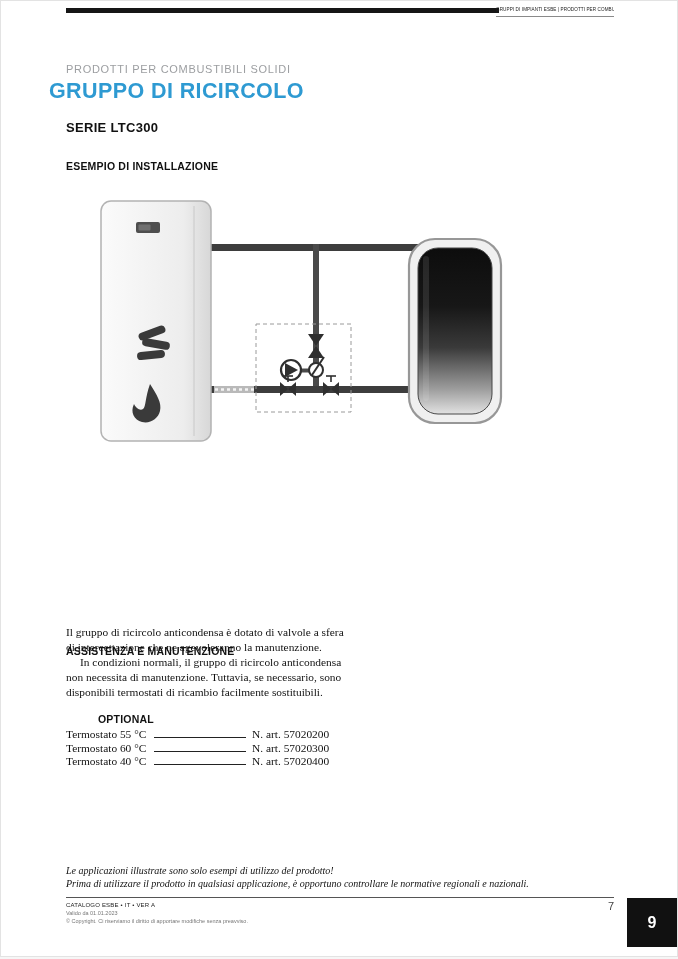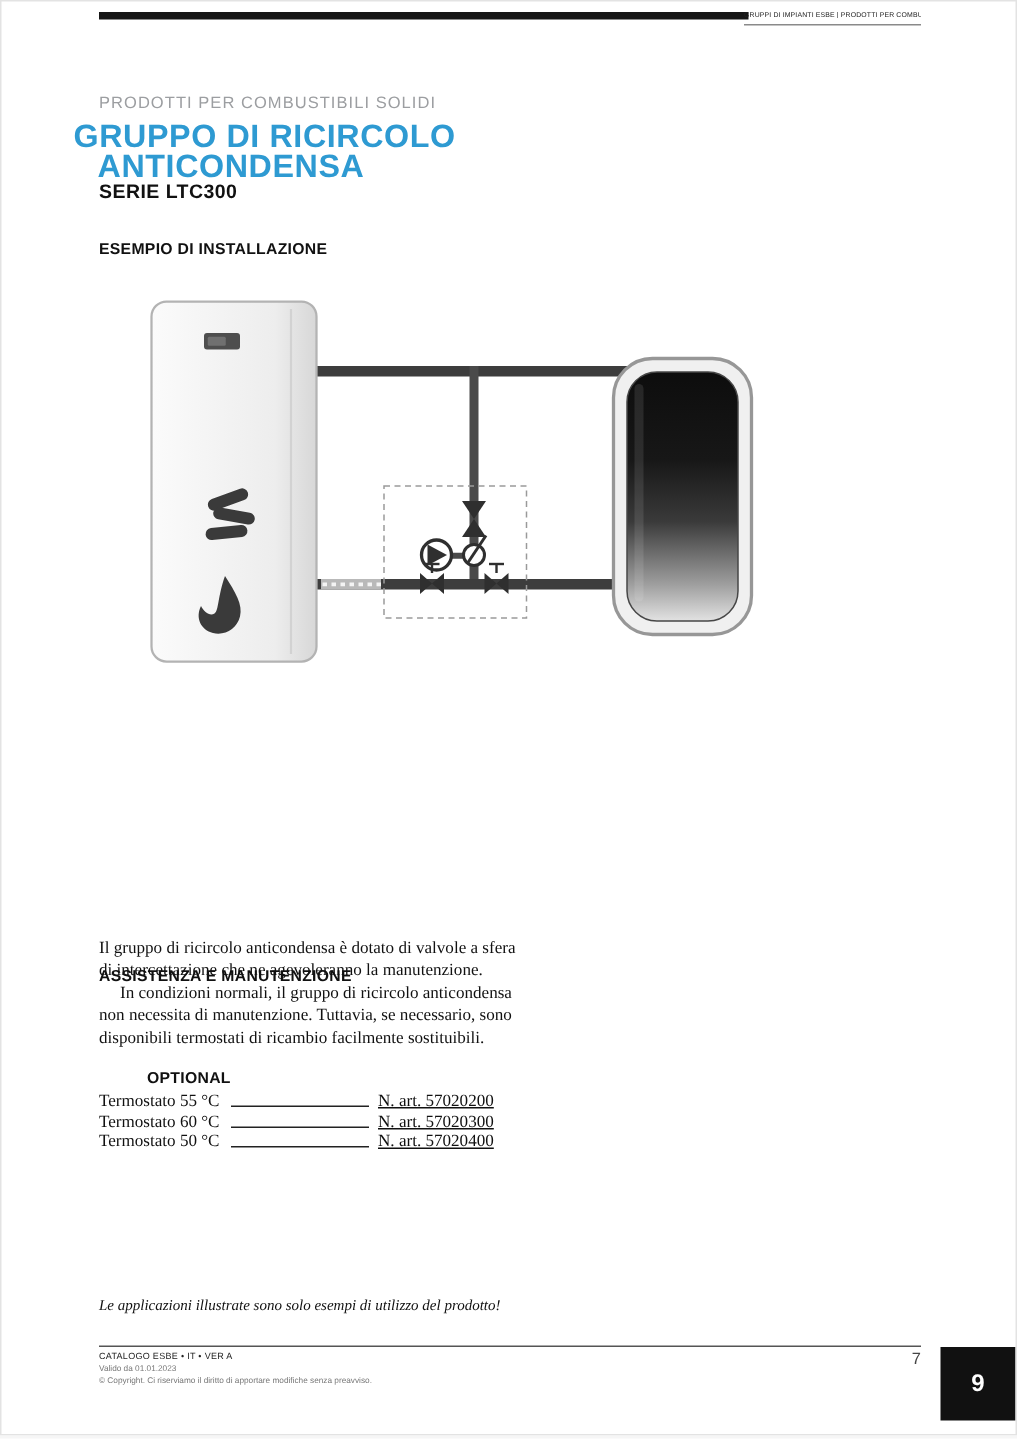--- a/index.html
+++ b/index.html
@@ -31,21 +31,21 @@
     font-family:"Liberation Serif", serif; font-size:11.4px; line-height:1.32; color:#111; }
   .assist-body p { margin:0; }
   .assist-body p.indent { text-indent:14px; }
 
   
   .optional-heading { position:absolute; left:65px; top:712px;margin-left:32px; }
   .optional-list { position:absolute; left:65px; top:726px; width:320px; display:flex; flex-direction:column; }
   .opt-row { display:flex; align-items:flex-end; height:13.4px; font-family:"Liberation Serif", serif; font-size:11.4px; color:#111; }
   .opt-label { min-width:86px; white-space:nowrap; }
   .opt-line { width:92px; border-bottom:1.1px solid #222; margin:0 6px 2px 2px; height:0; }
-  .opt-art { white-space:nowrap;text-decoration:underline; }
+  .opt-art { white-space:nowrap; }
 
   
   .disclaimer { position:absolute; left:65px; top:864px; font-family:"Liberation Serif", serif; font-style:italic; font-size:10px; line-height:12.5px; color:#111; }
 
   
   .footer-rule { position:absolute; left:65px; top:896px; width:548px; border-top:0.8px solid #555; }
   .footer-left { position:absolute; left:65px; top:901px; }
   .footer-catalog { font-size:6px; color:#222; letter-spacing:0.2px; }
   .footer-valid { font-size:5.5px; color:#777; margin-top:2px; }
   .footer-copy { font-size:5.5px; color:#777; margin-top:2px; }
@@ -57,21 +57,20 @@
 <body>
 
 <div class="page">
 
   <div class="topbar-bar"></div>
   <div class="topbar-text">GRUPPI DI IMPIANTI ESBE | PRODOTTI PER COMBUSTIBILI SOLIDI</div>
   <div class="topbar-rule"></div>
 
   <div class="kicker">PRODOTTI PER COMBUSTIBILI SOLIDI</div>
   <div class="title1">GRUPPO DI RICIRCOLO</div>
-  <div class="title2">ANTICONDENSA</div>
   <div class="series">SERIE LTC300</div>
 
   <div class="sec-heading install-heading">ESEMPIO DI INSTALLAZIONE</div>
 
   <svg class="diagram" viewBox="0 0 460 290" xmlns="http://www.w3.org/2000/svg">
     <defs>
       <linearGradient id="boilerGrad" x1="0" y1="0" x2="1" y2="0">
         <stop offset="0" stop-color="#fbfbfb"></stop>
         <stop offset="0.75" stop-color="#ededed"></stop>
         <stop offset="1" stop-color="#d7d7d7"></stop>
@@ -164,28 +163,29 @@
       <span class="opt-label">Termostato 55 °C</span>
       <span class="opt-line"></span>
       <span class="opt-art">N. art. 57020200</span>
     </div>
     <div class="opt-row">
       <span class="opt-label">Termostato 60 °C</span>
       <span class="opt-line"></span>
       <span class="opt-art">N. art. 57020300</span>
     </div>
     <div class="opt-row">
-      <span class="opt-label">Termostato 50 °C</span>
+      <span class="opt-label">Termostato 40 °C</span>
       <span class="opt-line"></span>
       <span class="opt-art">N. art. 57020400</span>
     </div>
   </div>
 
   <div class="disclaimer">
     <div>Le applicazioni illustrate sono solo esempi di utilizzo del prodotto!</div>
+    <div>Prima di utilizzare il prodotto in qualsiasi applicazione, è opportuno controllare le normative regionali e nazionali.</div>
   </div>
 
   <div class="footer-rule"></div>
   <div class="footer-left">
     <div class="footer-catalog">CATALOGO ESBE • IT • VER A</div>
     <div class="footer-valid">Valido da 01.01.2023</div>
     <div class="footer-copy">© Copyright. Ci riserviamo il diritto di apportare modifiche senza preavviso.</div>
   </div>
   <div class="page-number">7</div>
   <div class="corner-tab">9</div>

